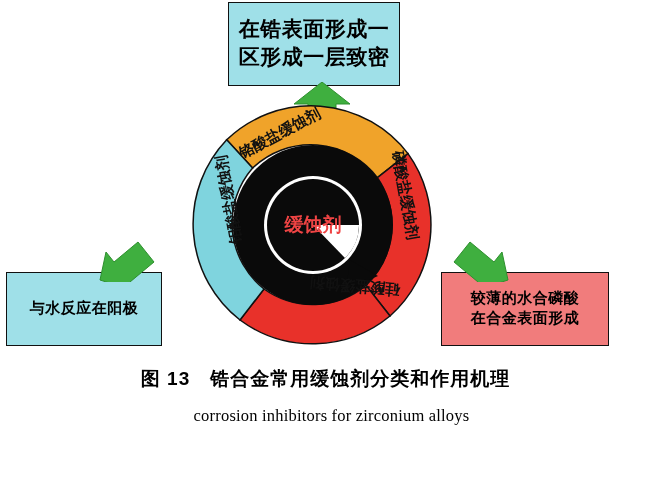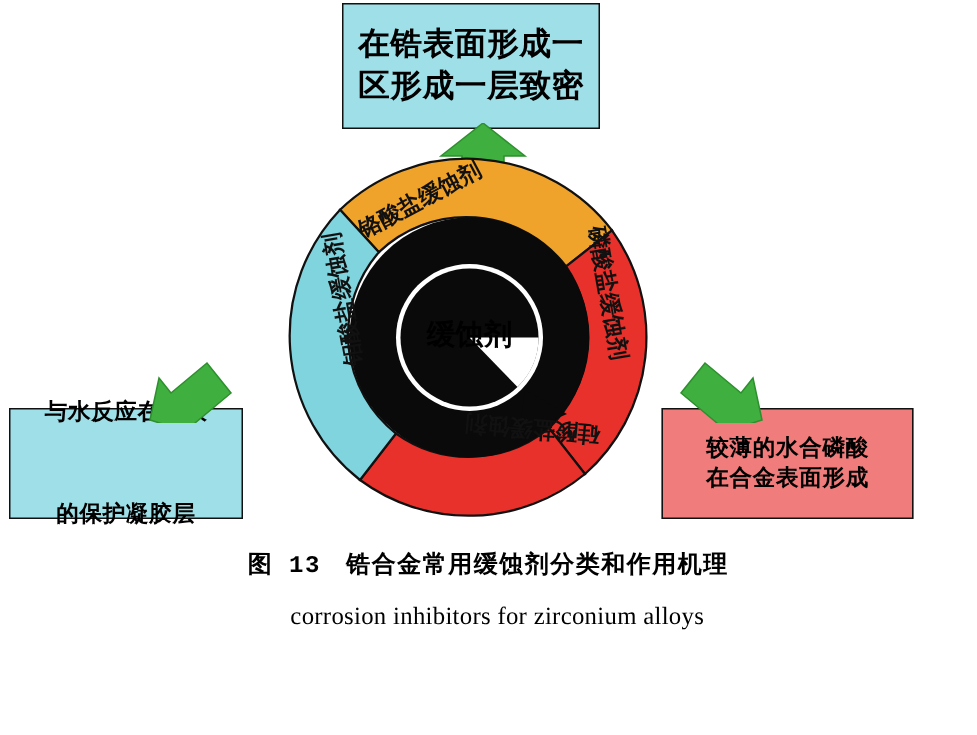--- a/index.html
+++ b/index.html
@@ -84,25 +84,25 @@
     top: 100px;
     width: 270px;
     height: 250px;
   }
   #center-label {
     position: absolute;
     left: 50%;
     top: 50%;
     transform: translate(-50%, -50%);
     text-align: center;
-    color: #000000;
+    color: #ef4444;
     font-weight: bold;
     font-size: 19px;
     line-height: 1.25;
-    font-family: Liberation Mono, monospace;
+    font-family: Liberation Sans, sans-serif;
     pointer-events: none;
   }
   #center-label .ln { display: block; }
 
   
   .seg-label {
     position: absolute;
     font-weight: bold;
     font-size: 15px;
     color: #111;
@@ -133,22 +133,22 @@
 
   
   #caption {
     position: absolute;
     left: 0;
     top: 366px;
     width: 651px;
     text-align: center;
   }
   #caption-cn {
-    font-family: Liberation Mono, monospace;
-    font-size: 16px;
+    font-family: Liberation Sans, sans-serif;
+    font-size: 19px;
     font-weight: bold;
     letter-spacing: 1px;
     margin-bottom: 12px;
   }
   #caption-en-l1, #caption-en-l2 {
     font-family: "Liberation Serif", "DejaVu Serif", serif;
     font-size: 16.5px;
     letter-spacing: 0.2px;
     line-height: 1.5;
     padding-left: 12px;
@@ -160,21 +160,20 @@
 
 <div id="figure">
 
   <div class="callout" id="callout-top">
     <span class="ln">在锆表面形成一</span>
     <span class="ln">区形成一层致密</span>
   </div>
 
   <div class="callout" id="callout-left">
     <span class="ln">与水反应在阳极</span>
-    <span class="ln">的保护凝胶层</span>
   </div>
 
   <div class="callout" id="callout-right">
     <span class="ln">较薄的水合磷酸</span>
     <span class="ln">在合金表面形成</span>
   </div>
 
   <svg class="arrow" id="arrow-top" width="60" height="42" viewBox="0 0 60 42">
     <polygon points="30,0 58,22 44,22 44,42 16,42 16,22 2,22" fill="#3faf3f" stroke="#2e8f2e" stroke-width="1"></polygon>
   </svg>

